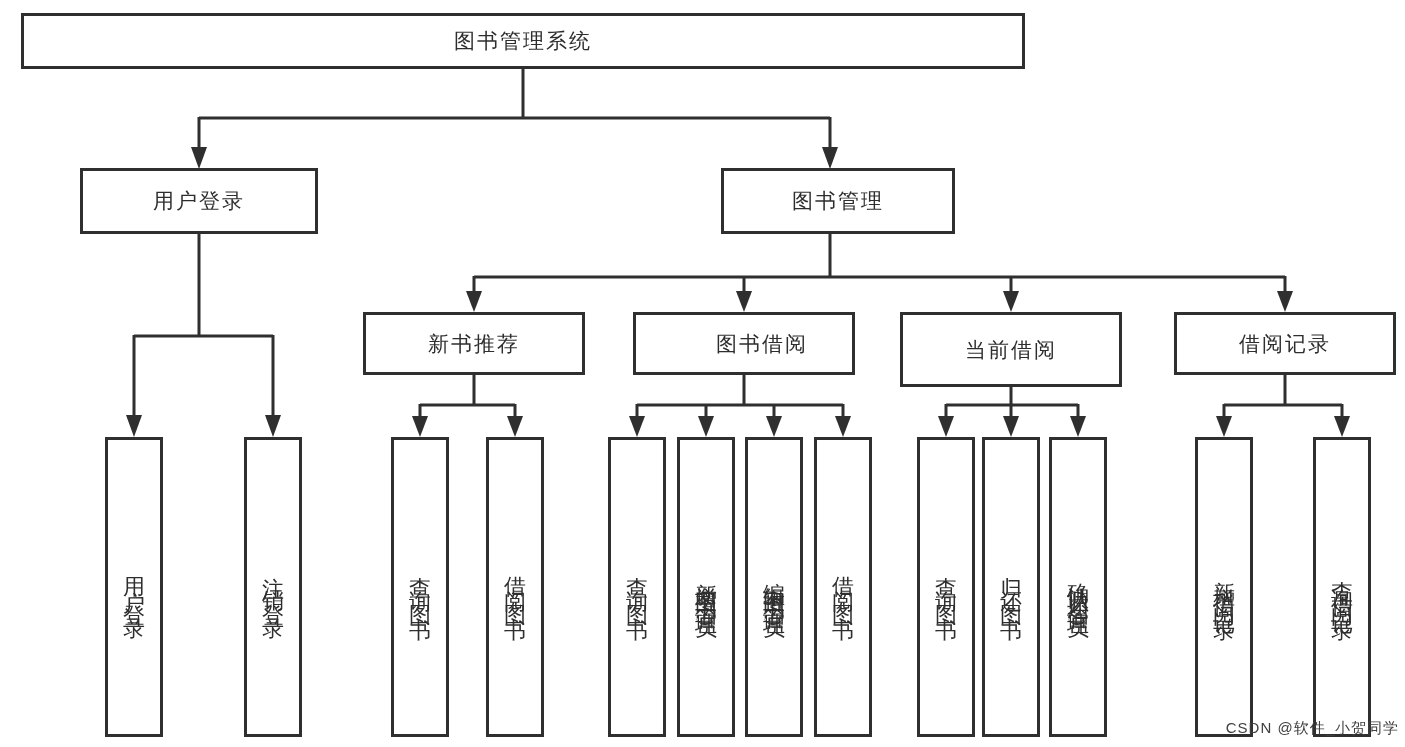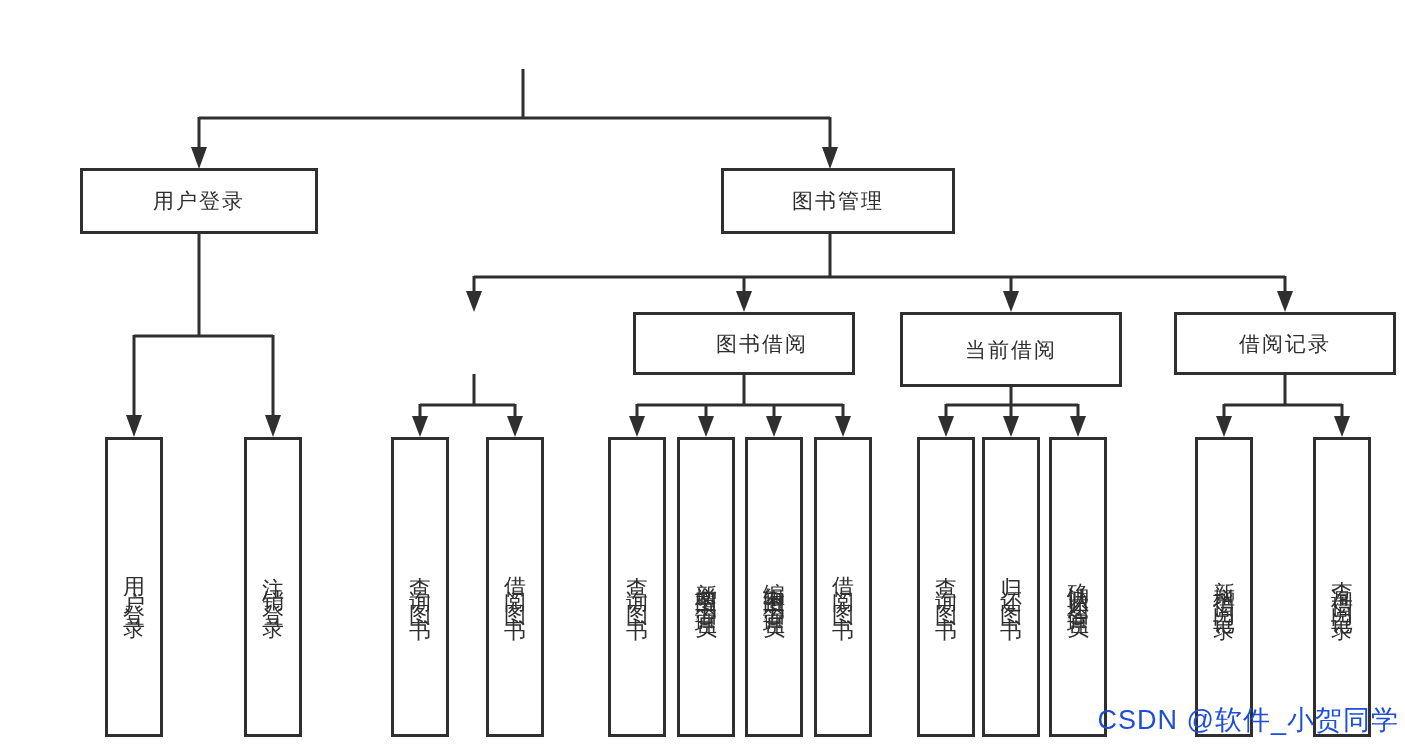--- a/index.html
+++ b/index.html
@@ -40,22 +40,22 @@
     line-height:1;
   }
   .ls-short { letter-spacing:14px; }
   .ls-med   { letter-spacing:8px; }
   .ls-long  { letter-spacing:5px; }
 
   .watermark {
     position:absolute;
     right:6px;
     bottom:9px;
-    font-size:27px;
-    color:#1d4ed8;
+    font-size:15px;
+    color:#404040;
     letter-spacing:1px;
     white-space:nowrap;
   }
 </style>
 </head>
 <body>
 
 <div class="canvas">
 
   <svg class="connectors" viewBox="0 0 1405 747">
@@ -91,28 +91,34 @@
       <path d="M766 416 H782 L774 437 Z"></path>
       <path d="M835 416 H851 L843 437 Z"></path>
       <path d="M938 416 H954 L946 437 Z"></path>
       <path d="M1003 416 H1019 L1011 437 Z"></path>
       <path d="M1070 416 H1086 L1078 437 Z"></path>
       <path d="M1216 416 H1232 L1224 437 Z"></path>
       <path d="M1334 416 H1350 L1342 437 Z"></path>
     </g>
   </svg>
 
+  <div class="node h-node" style="left:21px; top:13px; width:1004px; height:56px;">
+    <span>图书管理系统</span>
+  </div>
 
   <div class="node h-node" style="left:80px; top:168px; width:238px; height:66px;">
     <span>用户登录</span>
   </div>
   <div class="node h-node" style="left:713px; top:168px; width:234px; height:66px;margin-left:8px;">
     <span>图书管理</span>
   </div>
 
+  <div class="node h-node" style="left:363px; top:312px; width:222px; height:63px;">
+    <span>新书推荐</span>
+  </div>
   <div class="node h-node" style="left:633px; top:312px; width:222px; height:63px;padding-left:36px;">
     <span>图书借阅</span>
   </div>
   <div class="node h-node" style="left:900px; top:312px; width:222px; height:75px;">
     <span>当前借阅</span>
   </div>
   <div class="node h-node" style="left:1174px; top:312px; width:222px; height:63px;">
     <span>借阅记录</span>
   </div>
 

